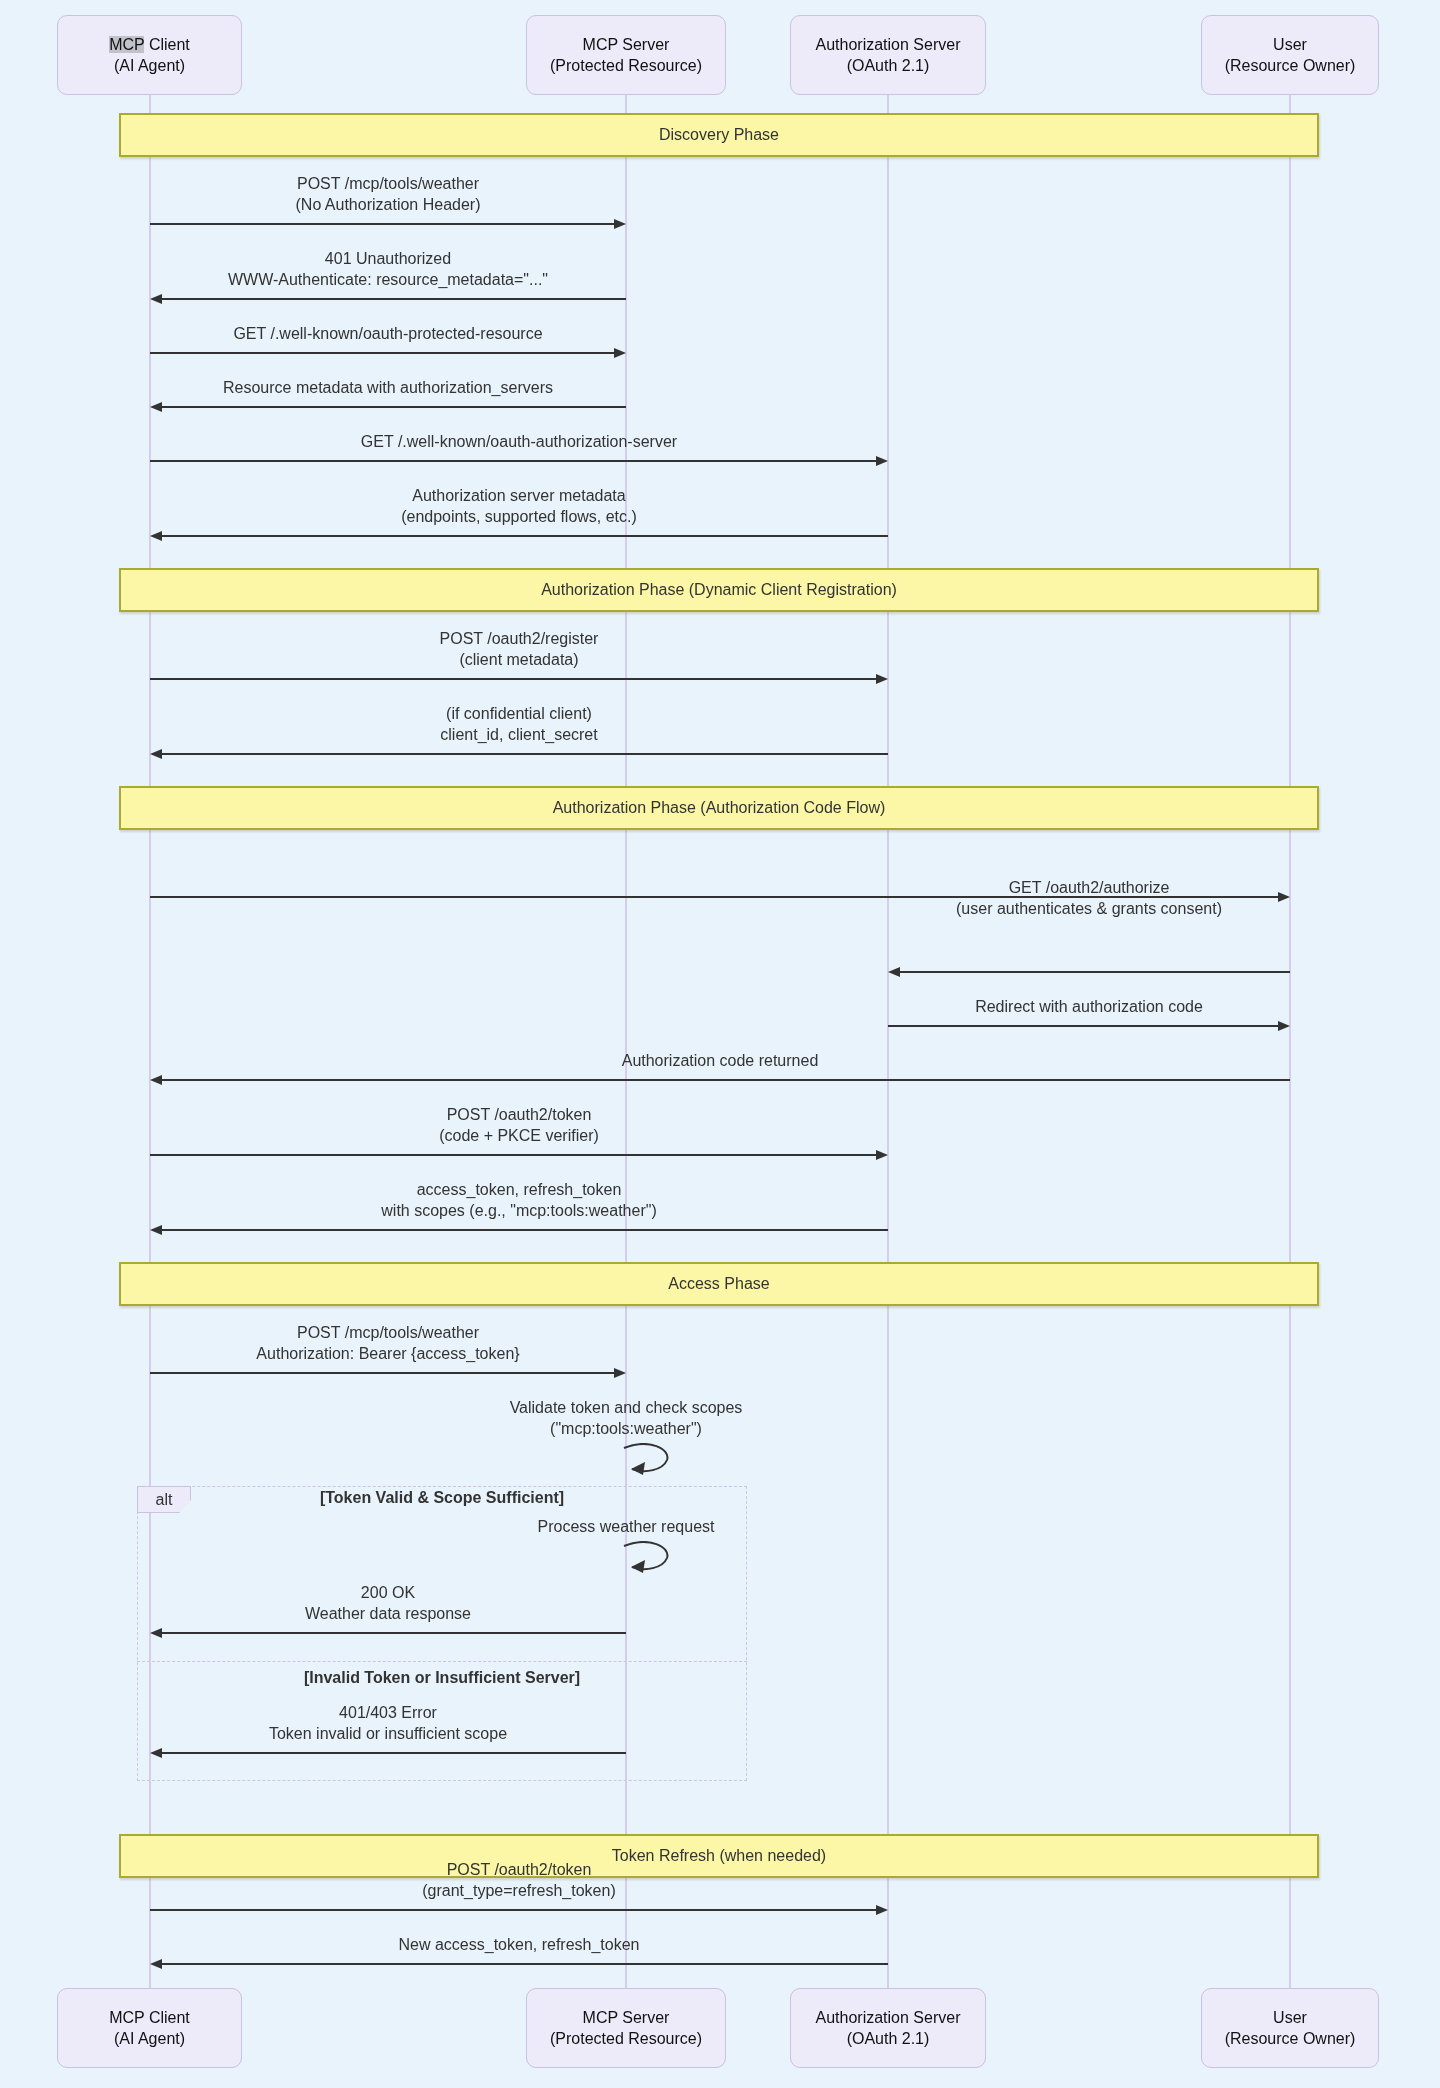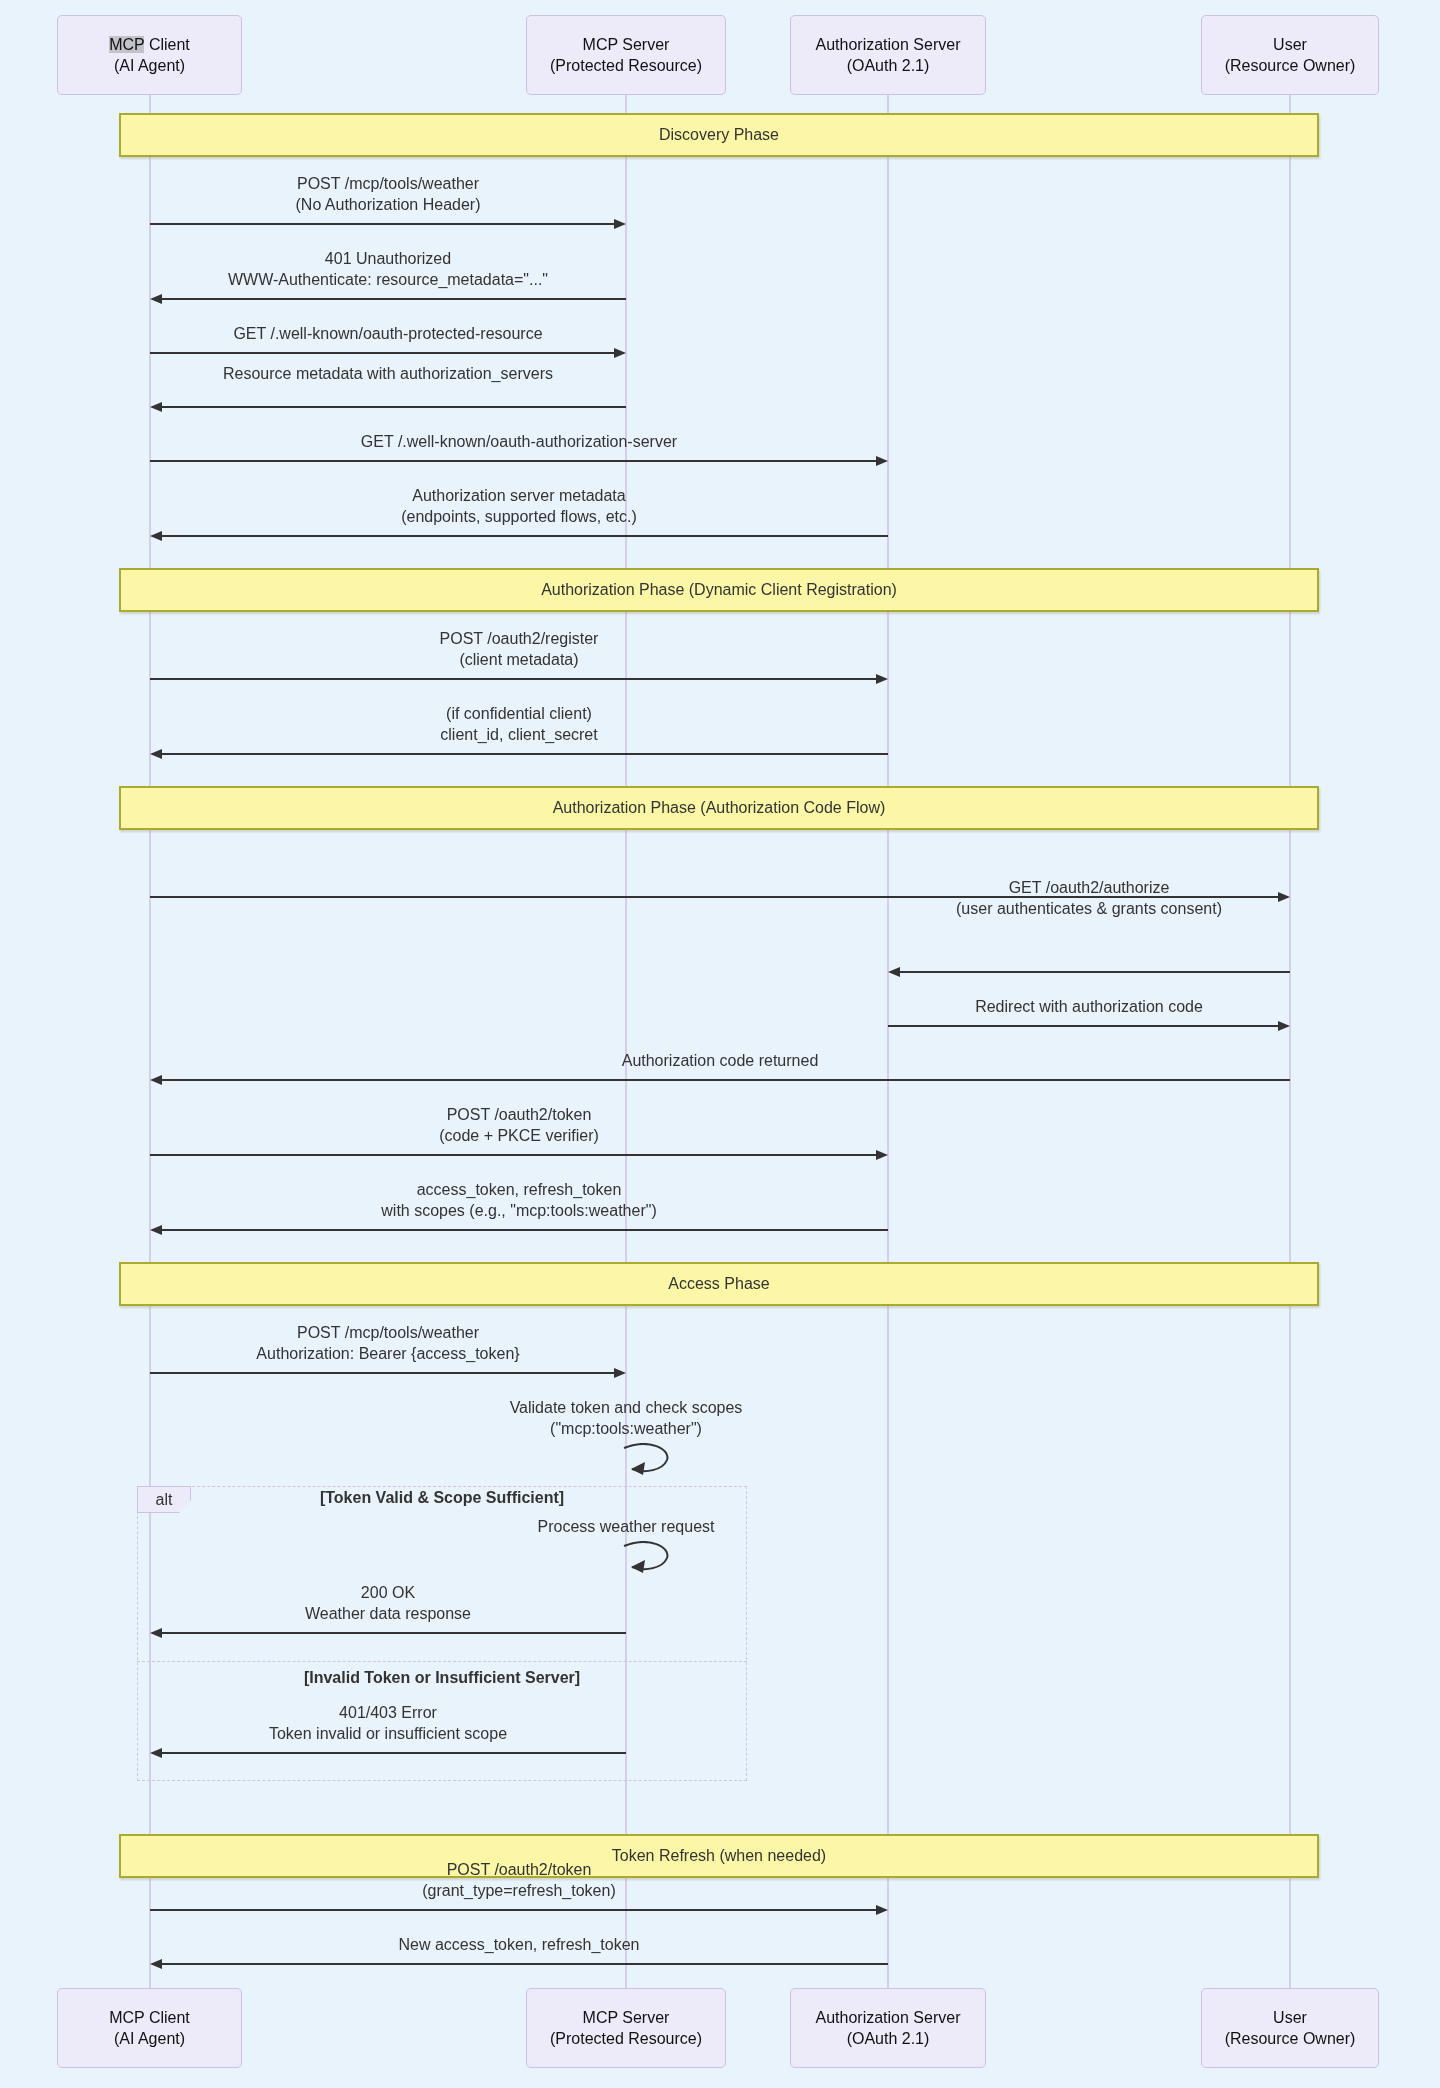--- a/index.html
+++ b/index.html
@@ -6,21 +6,21 @@
     --background:#e9f3fb; --actor-fill:#edeaf9; --actor-border:#c9c2e2;
     --band-fill:#fbf7a6; --band-border:#aaaa33; --line:#333333;
     --lifeline:#d5ceea; --frame-border:#cfc4e8; --text:#333333; --highlight:#c2c2ca;
   }
   *{box-sizing:border-box}
   body{margin:0;background:var(--background)}
   .canvas{position:relative;width:1440px;height:2088px;background:var(--background);
     font-family:"Liberation Sans","DejaVu Sans",sans-serif;color:var(--text);overflow:hidden}
   .lifeline{position:absolute;width:2px;top:95px;height:1893px;background:var(--lifeline);z-index:0}
   .actor{position:absolute;height:80px;background:var(--actor-fill);border:1px solid var(--actor-border);
-    border-radius:5px;display:flex;flex-direction:column;justify-content:center;text-align:center;
+    border-radius:10px;display:flex;flex-direction:column;justify-content:center;text-align:center;
     font-size:16px;line-height:21px;color:#111;z-index:3}
   .actor .hl{background:var(--highlight)}
   .band{position:absolute;left:119px;width:1200px;height:44px;background:var(--band-fill);
     border:2px solid var(--band-border);z-index:2;display:flex;align-items:center;justify-content:center;
     font-size:16px;box-shadow:1px 2px 2px rgba(120,120,70,.25)}
   .msg-label{position:absolute;width:640px;text-align:center;font-size:16px;line-height:21px;z-index:2}
   .msg-line{white-space:nowrap}
   .arrow-line{position:absolute;height:0;border-top:2px solid var(--line);z-index:1}
   .head{position:absolute;width:0;height:0;border-top:5px solid transparent;border-bottom:5px solid transparent;z-index:1}
   .head.right{border-left:12px solid var(--line)}
@@ -88,21 +88,21 @@
       <div class="msg-line">401 Unauthorized</div>
       <div class="msg-line">WWW-Authenticate: resource_metadata="..."</div>
     </div>
     <div class="arrow-line" style="top: 298px; left: 161px; width: 465px;"></div>
     <div class="head left" style="top: 294px; left: 150px;"></div>
     <div class="msg-label" style="left: 68px; top: 323px;">
       <div class="msg-line">GET /.well-known/oauth-protected-resource</div>
     </div>
     <div class="arrow-line" style="top: 352px; left: 150px; width: 465px;"></div>
     <div class="head right" style="top: 348px; left: 614px;"></div>
-    <div class="msg-label" style="left: 68px; top: 363px;">
+    <div class="msg-label" style="left: 68px; top: 377px;">
       <div class="msg-line">Resource metadata with authorization_servers</div>
     </div>
     <div class="arrow-line" style="top: 406px; left: 161px; width: 465px;"></div>
     <div class="head left" style="top: 402px; left: 150px;"></div>
     <div class="msg-label" style="left: 199px; top: 431px;">
       <div class="msg-line">GET /.well-known/oauth-authorization-server</div>
     </div>
     <div class="arrow-line" style="top: 460px; left: 150px; width: 727px;"></div>
     <div class="head right" style="top: 456px; left: 876px;"></div>
     <div class="msg-label" style="left: 199px; top: 485px;">

